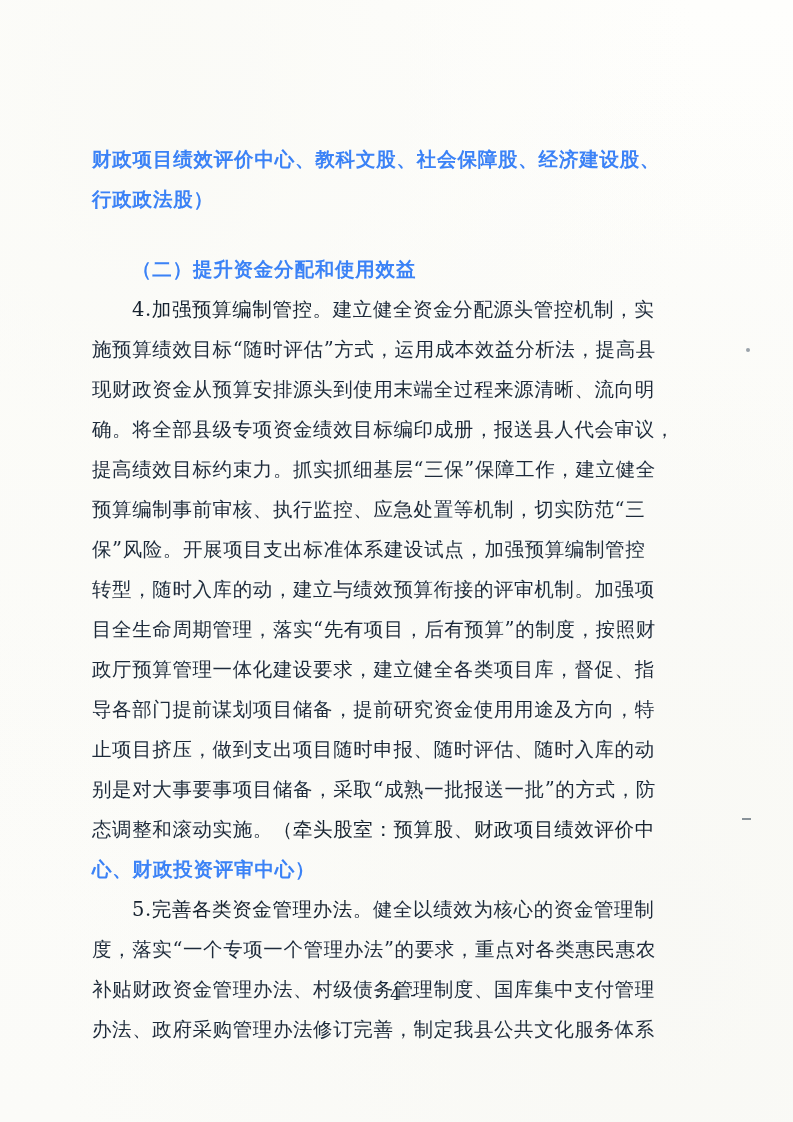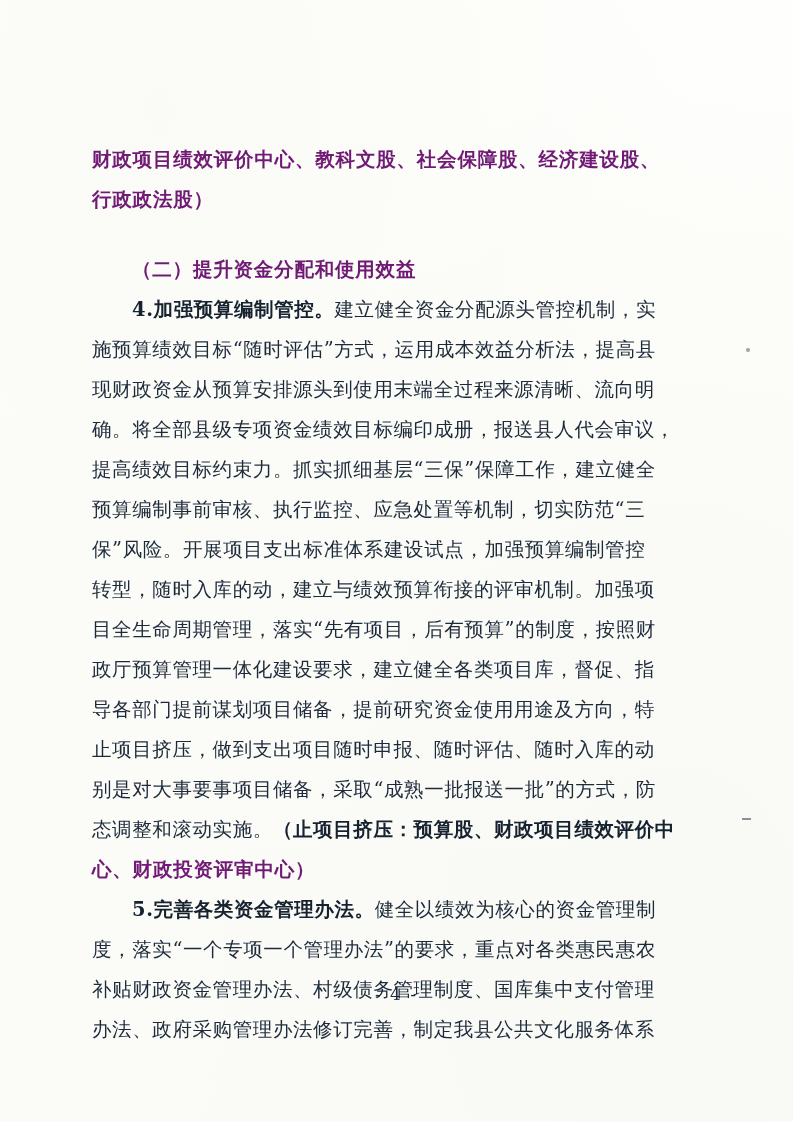--- a/index.html
+++ b/index.html
@@ -35,28 +35,28 @@
   .line {
     font-size: 19.5px;
     line-height: 40px;
     color: #1d2a3a;
     letter-spacing: 0.6px;
     text-align: justify;
     white-space: nowrap;
     font-family: "DejaVu Serif", serif;
   }
   .bold {
-    font-weight: bold;
+    font-weight: normal;
     color: #16222f;
   }
   .heading-line {
     font-weight: bold;
     font-size: 19.5px;
     line-height: 40px;
-    color: #701a75;
+    color: #3b82f6;
     letter-spacing: 0.8px;
     white-space: nowrap;
   }
   .para-start { padding-left: 40px; }
   .sec-head { padding-left: 40px; margin-top: 30px; }
   .footer {
     position: absolute;
     left: 0;
     right: 0;
     bottom: 118px;
@@ -105,21 +105,21 @@
     <div class="line">确。将全部县级专项资金绩效目标编印成册，报送县人代会审议，</div>
     <div class="line">提高绩效目标约束力。抓实抓细基层“三保”保障工作，建立健全</div>
     <div class="line">预算编制事前审核、执行监控、应急处置等机制，切实防范“三</div>
     <div class="line">保”风险。开展项目支出标准体系建设试点，加强预算编制管控</div>
     <div class="line">转型，随时入库的动，建立与绩效预算衔接的评审机制。加强项</div>
     <div class="line">目全生命周期管理，落实“先有项目，后有预算”的制度，按照财</div>
     <div class="line">政厅预算管理一体化建设要求，建立健全各类项目库，督促、指</div>
     <div class="line">导各部门提前谋划项目储备，提前研究资金使用用途及方向，特</div>
     <div class="line">止项目挤压，做到支出项目随时申报、随时评估、随时入库的动</div>
     <div class="line">别是对大事要事项目储备，采取“成熟一批报送一批”的方式，防</div>
-    <div class="line">态调整和滚动实施。<span class="bold">（止项目挤压：预算股、财政项目绩效评价中</span></div>
+    <div class="line">态调整和滚动实施。<span class="bold">（牵头股室：预算股、财政项目绩效评价中</span></div>
     <div class="line heading-line">心、财政投资评审中心）</div>
 
     <div class="line para-start"><span class="bold">5.完善各类资金管理办法。</span>健全以绩效为核心的资金管理制</div>
     <div class="line">度，落实“一个专项一个管理办法”的要求，重点对各类惠民惠农</div>
     <div class="line">补贴财政资金管理办法、村级债务管理制度、国库集中支付管理</div>
     <div class="line">办法、政府采购管理办法修订完善，制定我县公共文化服务体系</div>
   </div>
 
   <div class="footer">- 4 -</div>
 </div>

